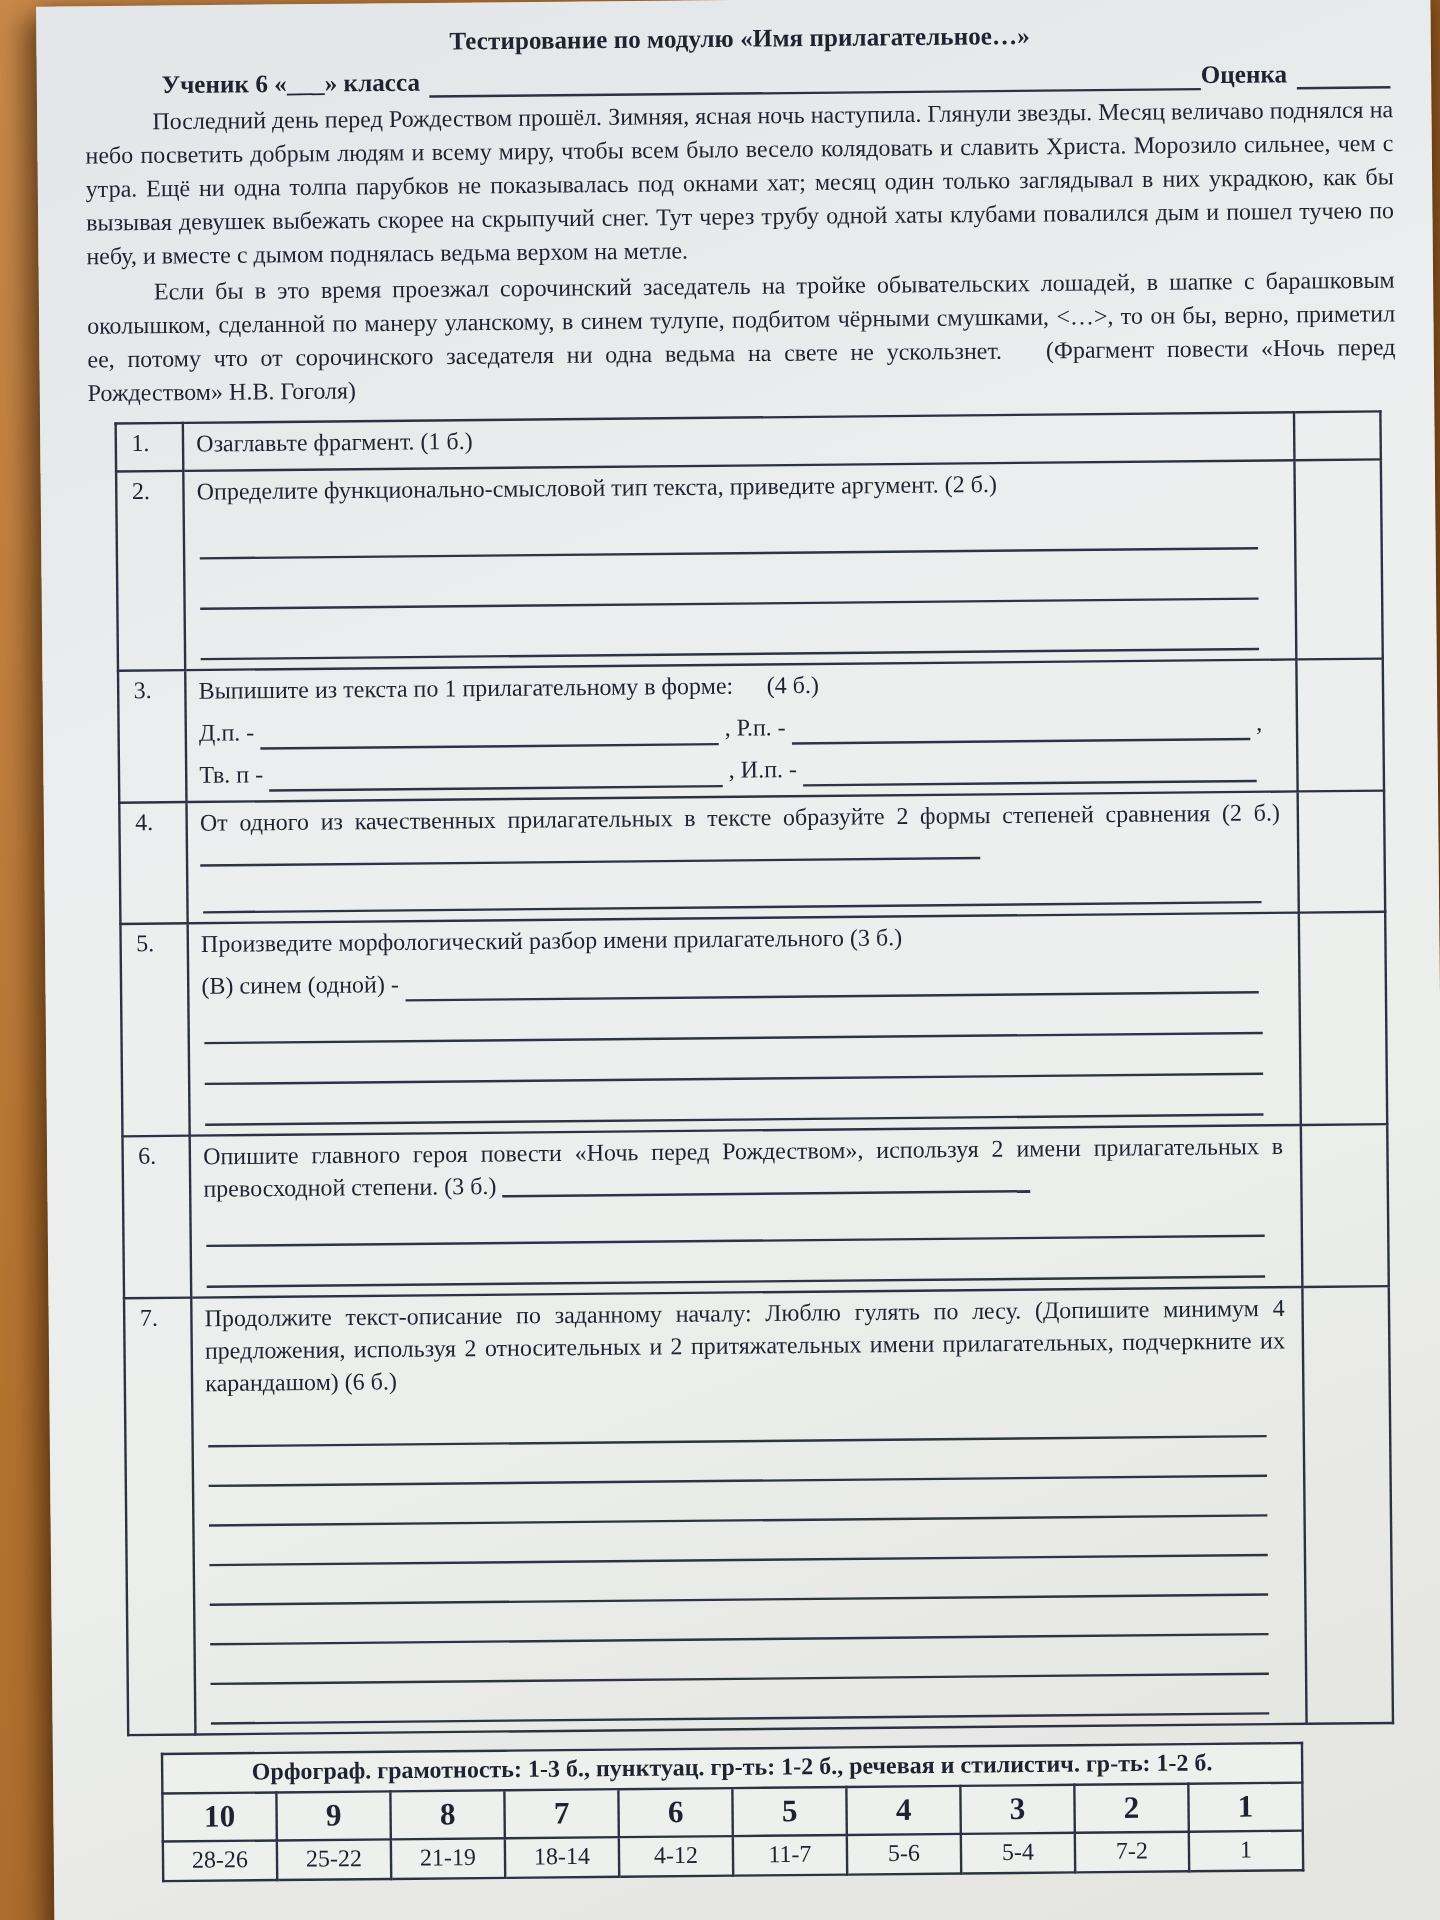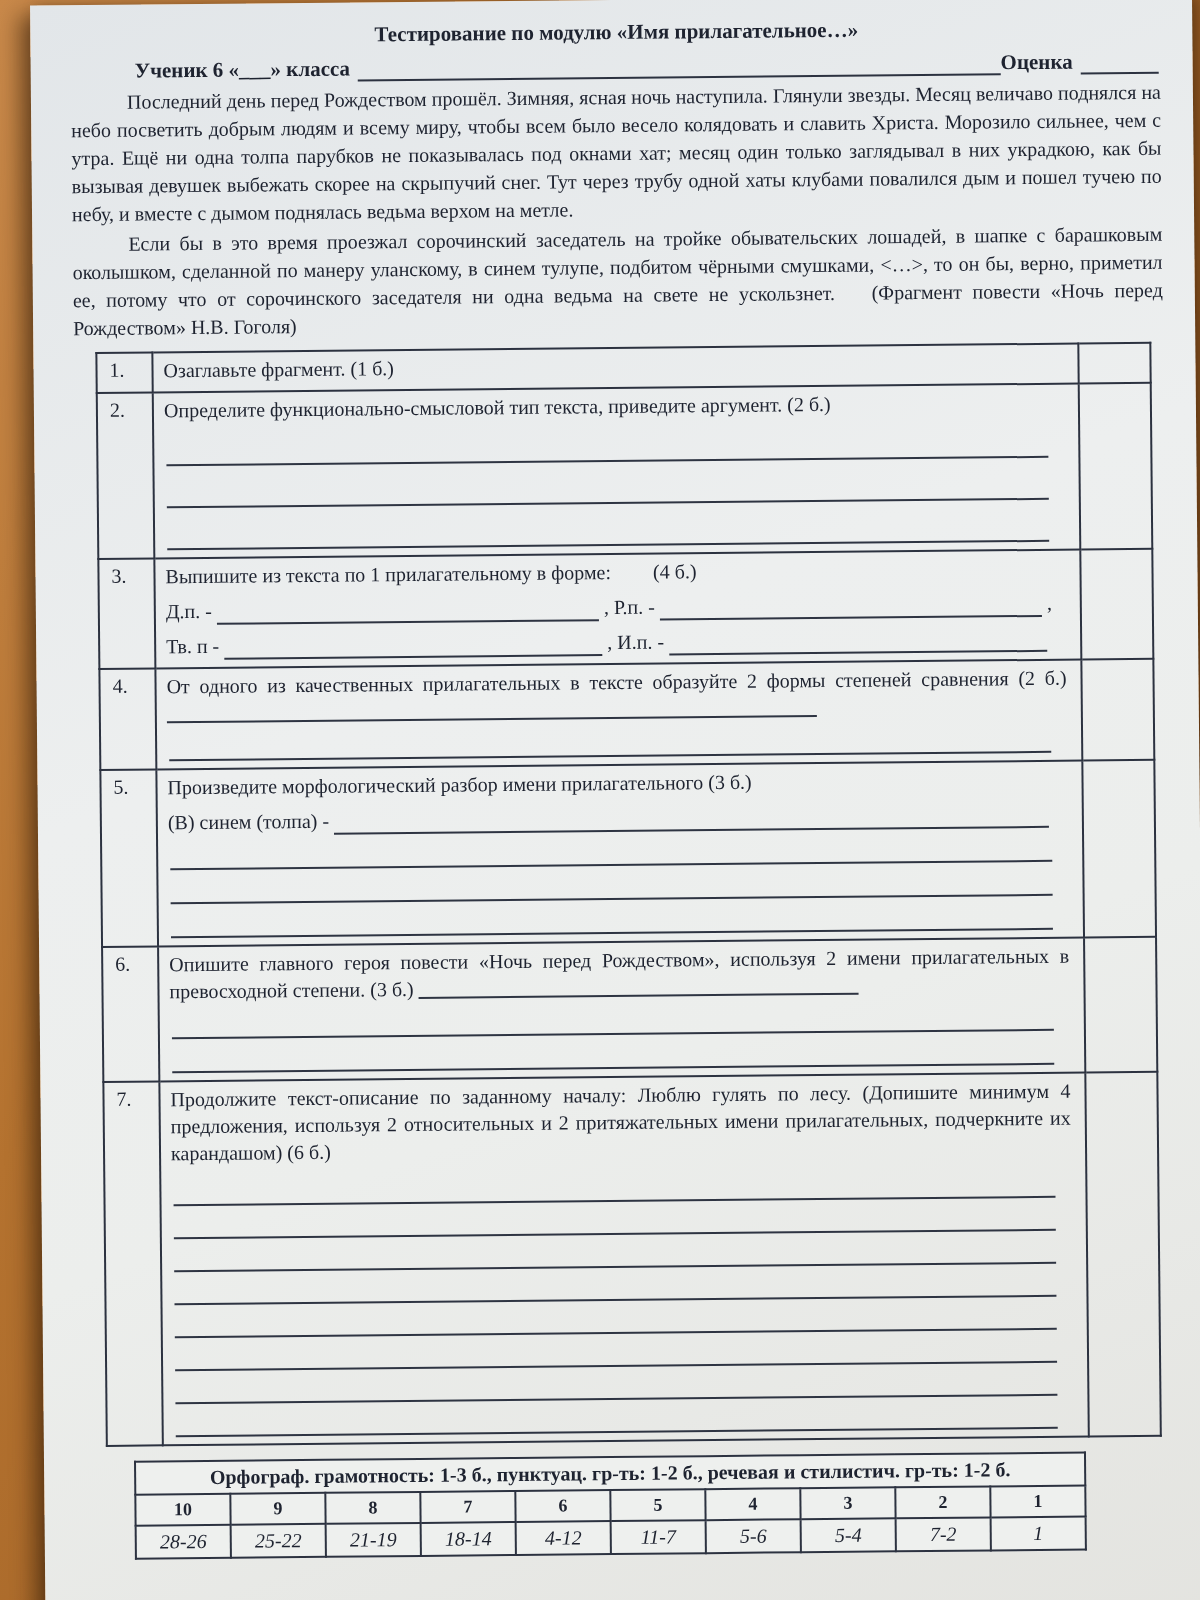--- a/index.html
+++ b/index.html
@@ -38,28 +38,28 @@
   td.qscore { width:72px; }
   .ans-line { border-bottom:2px solid #2e3442; margin:0 16px 0 2px; }
   .h42 { height:42px; }
   .h34 { height:34px; }
   .h33 { height:33px; }
   .frow { display:flex; align-items:flex-end; margin:8px 14px 0 0; white-space:nowrap; }
   .fblank { flex:1 1 auto; border-bottom:2px solid #2e3442; height:20px; margin:0 5px; }
   .iblank { display:inline-block; border-bottom:2px solid #2e3442; height:16px; vertical-align:-3px; }
   .ib-q4 { width:650px; }
   .ib-q6 { width:440px; }
-  .pts { margin-left:42px; }
+  .pts { margin-left:28px; }
   .bold { font-weight:normal; }
   
   .g-table { border-collapse:collapse; width:952px; margin:14px 0 0 50px; table-layout:fixed; background:#eef0ee; }
   .g-table td { border:2px solid #2c3240; text-align:center; font-size:20px; padding:4px 2px; }
   .g-table .crit { font-weight:bold; text-align:center; font-size:20px; padding:4px 8px; }
-  .g-table .grade { font-weight:bold; font-size:18px; }
-  .g-table .pointsv { font-size:20px;font-style:italic; }
+  .g-table .grade { font-weight:bold; font-size:26px; }
+  .g-table .pointsv { font-size:20px; }
 </style>
 </head>
 <body>
 
 <div class="scene">
   <div class="paper">
 
     <div class="title">Тестирование по модулю «Имя прилагательное…»</div>
 
     <div class="student-line">
@@ -126,21 +126,21 @@
           <div class="ans-line h34"></div>
         </td>
         <td class="qscore"></td>
       </tr>
 
       <tr>
         <td class="qnum">5.</td>
         <td class="qbody">
           <span>Произведите морфологический разбор имени прилагательного (3 б.)</span>
           <div class="frow">
-            <span>(В)</span>&nbsp;<span class="bold">синем</span>&nbsp;<span>(толпа) -</span>
+            <span>(В)</span>&nbsp;<span class="bold">синем</span>&nbsp;<span>(одной) -</span>
             <span class="fblank"></span>
           </div>
           <div class="ans-line h34"></div>
           <div class="ans-line h34"></div>
           <div class="ans-line h34"></div>
         </td>
         <td class="qscore"></td>
       </tr>
 
       <tr>

